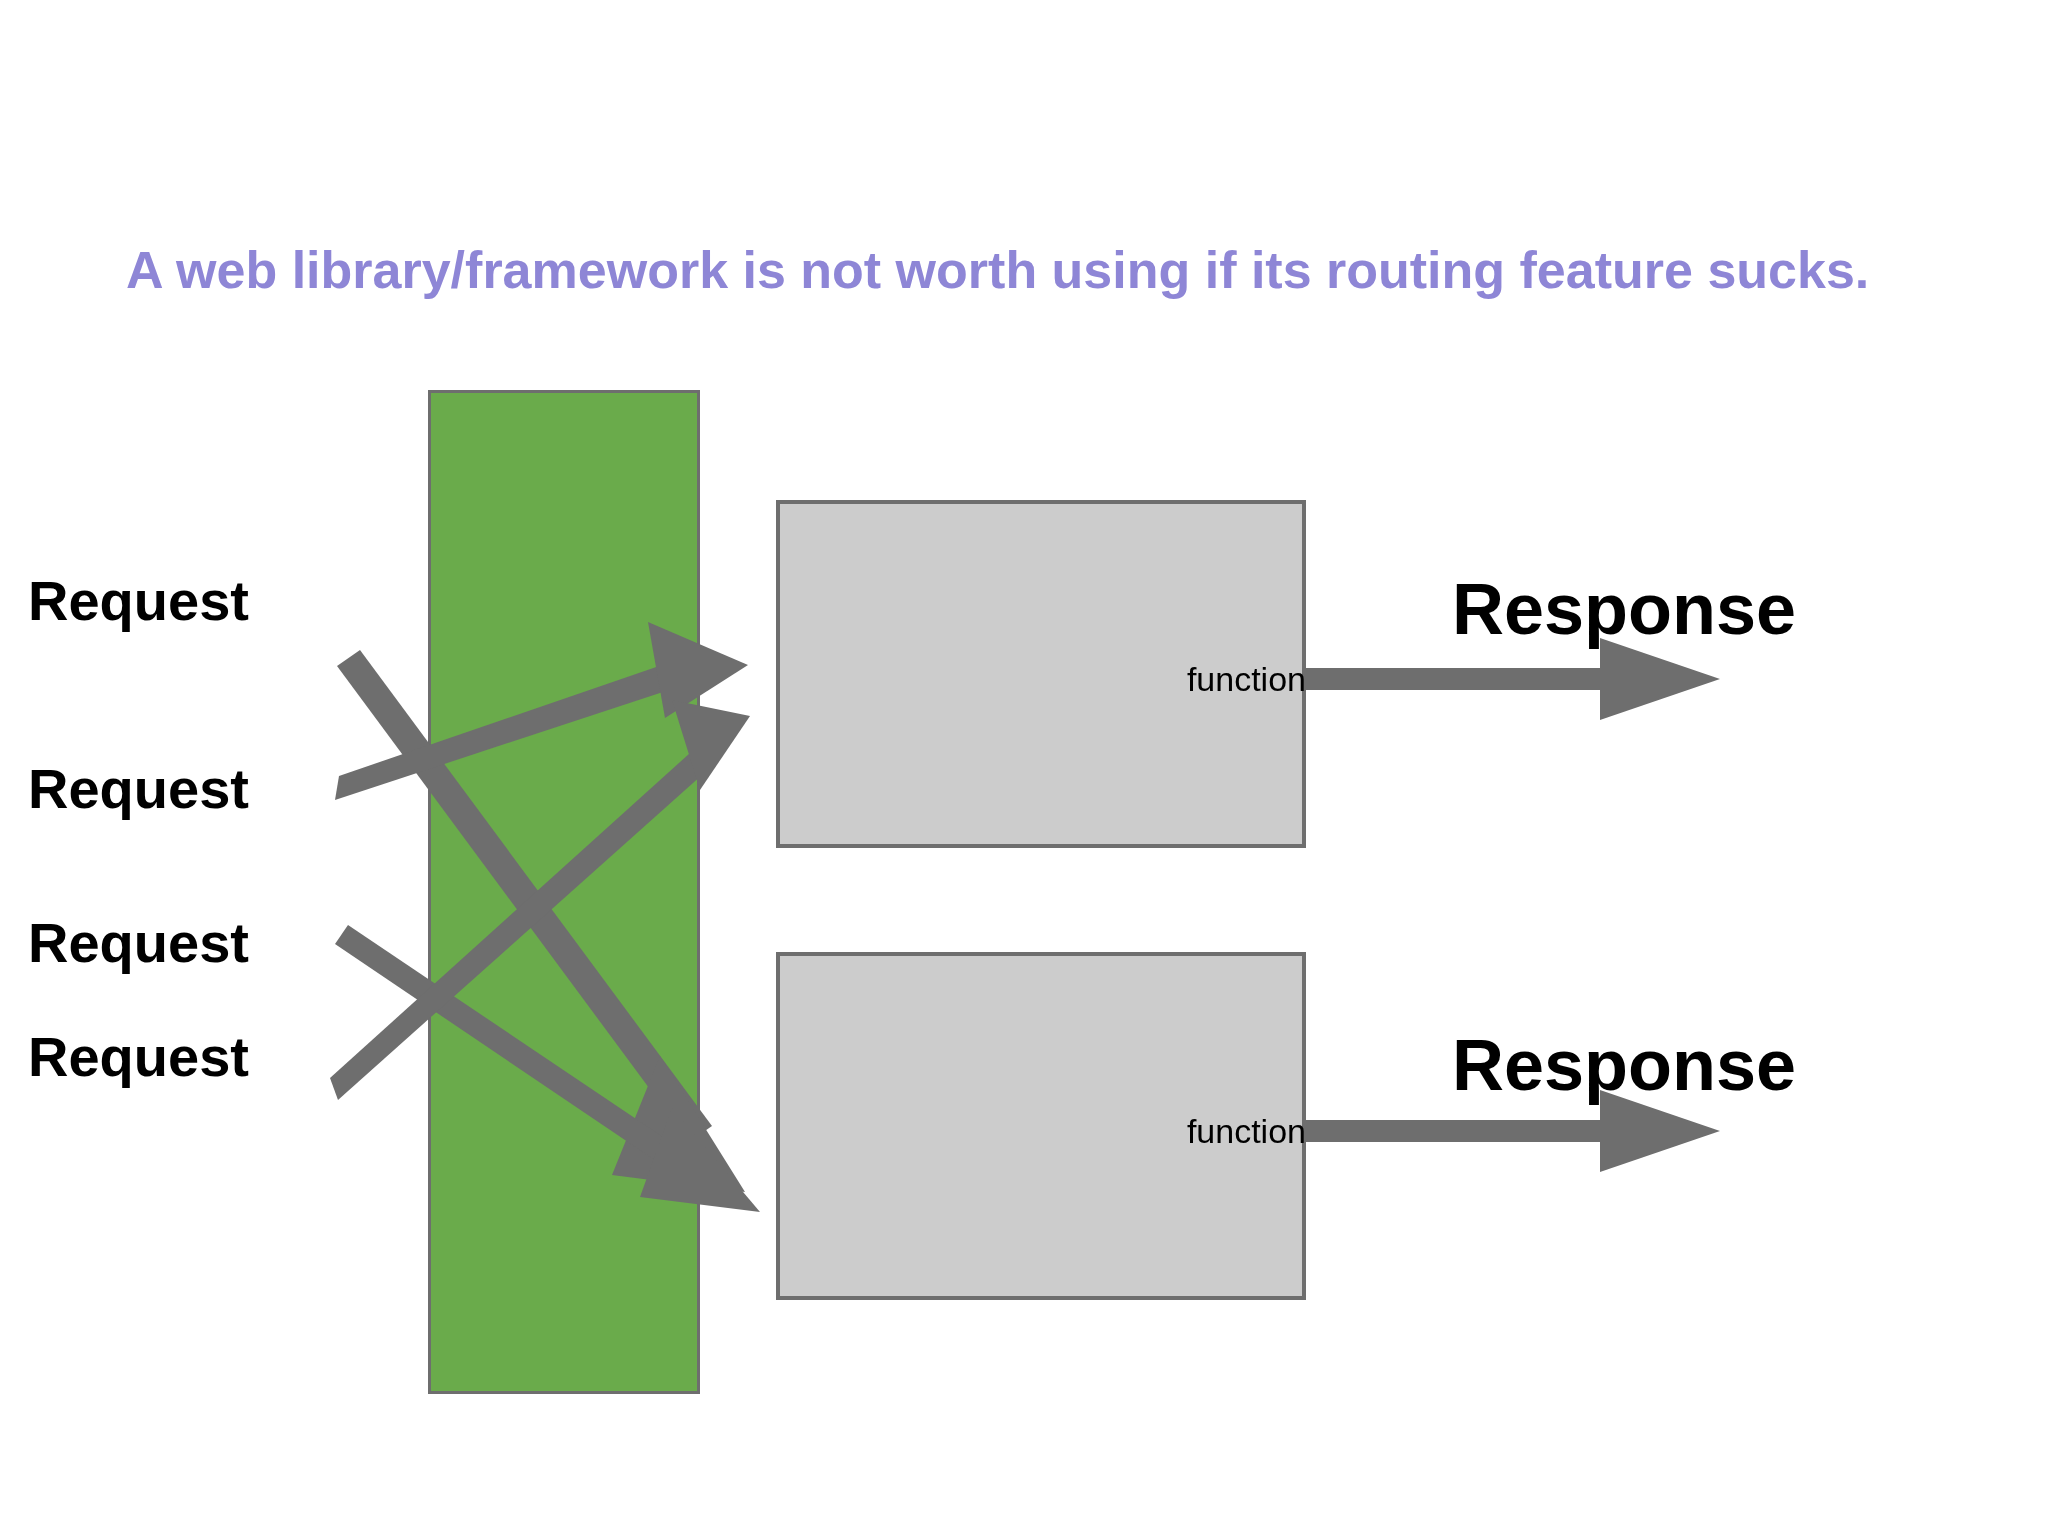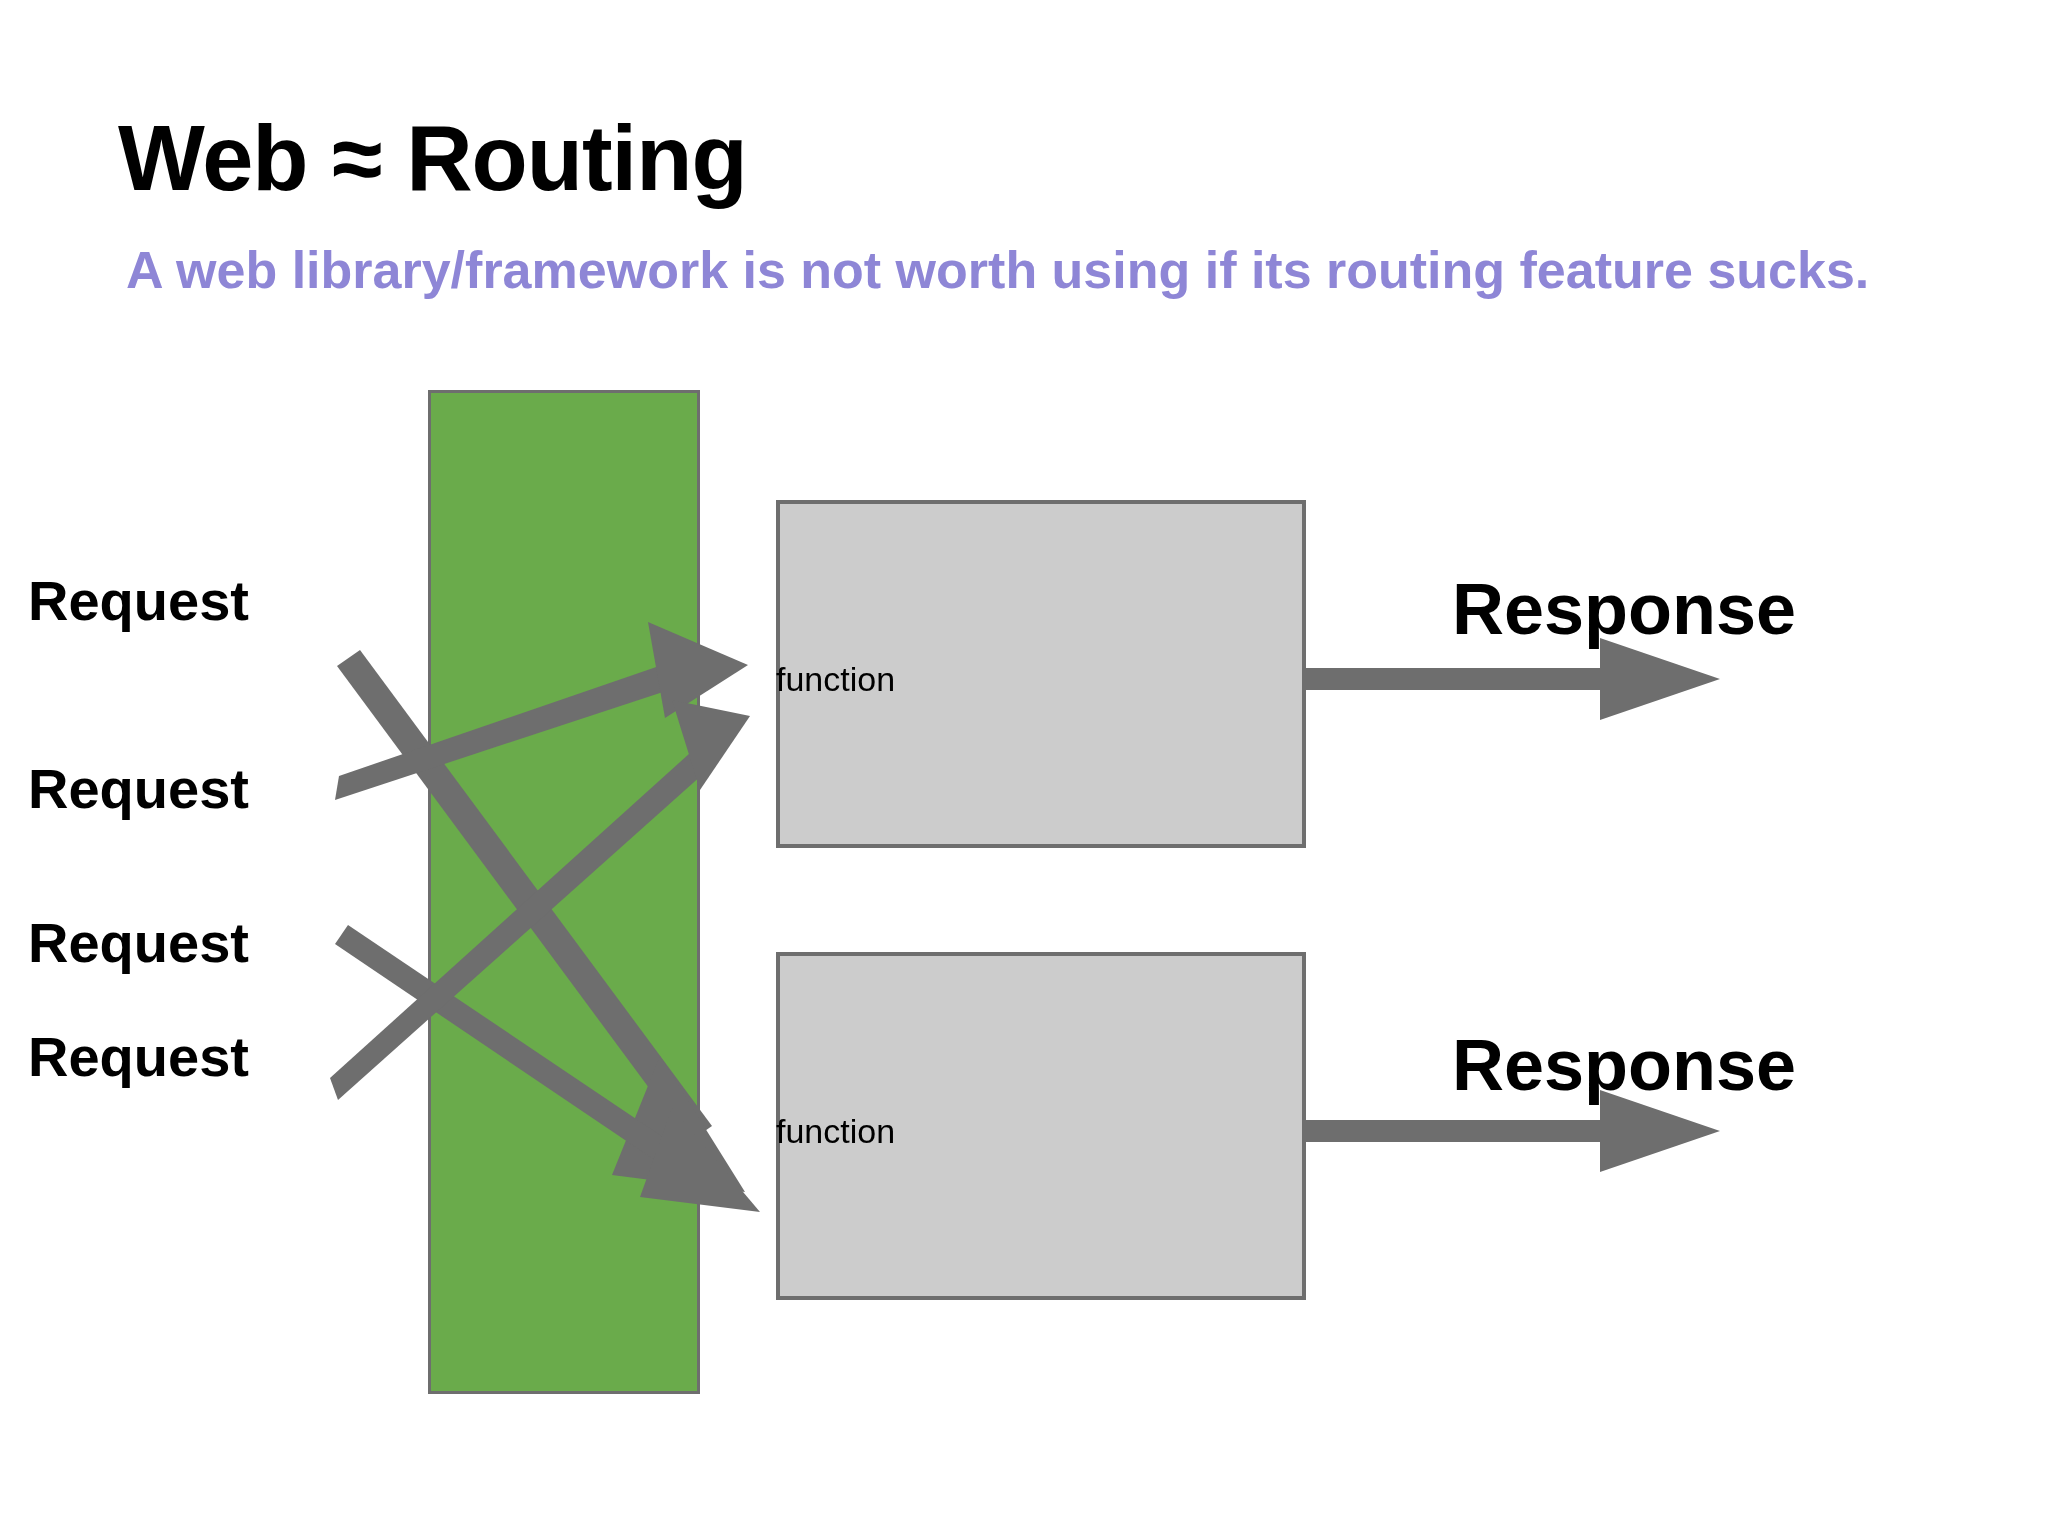--- a/index.html
+++ b/index.html
@@ -76,21 +76,21 @@
     background: #cccccc;
     border: 4px solid #6e6e6e;
     box-sizing: border-box;
   }
   #fn-box-top   { left: 776px; top: 500px;  width: 530px; height: 348px; }
   #fn-box-bot   { left: 776px; top: 952px;  width: 530px; height: 348px; }
 
   .fn-label {
     position: absolute;
     width: 530px;
-    text-align: left;
+    text-align: right;
     font-size: 34px;
     font-weight: normal;
     color: #000000;
     white-space: nowrap;
   }
   #fn-label-top { left: 776px; top: 660px; }
   #fn-label-bot { left: 776px; top: 1112px; }
 
   
   .req-label {
@@ -125,21 +125,20 @@
     width: 2048px;
     height: 1536px;
     pointer-events: none;
   }
 </style>
 </head>
 <body>
 
 <div id="slide">
 
-  <div id="title">Web ≈ Routing</div>
 
   <div id="subtitle">A web library/framework is not worth using if its routing feature sucks.</div>
 
   <div id="router-box"></div>
 
   <div class="fn-box" id="fn-box-top"></div>
   <div class="fn-box" id="fn-box-bot"></div>
 
   <svg id="arrow-layer" viewBox="0 0 2048 1536" xmlns="http://www.w3.org/2000/svg">
 

